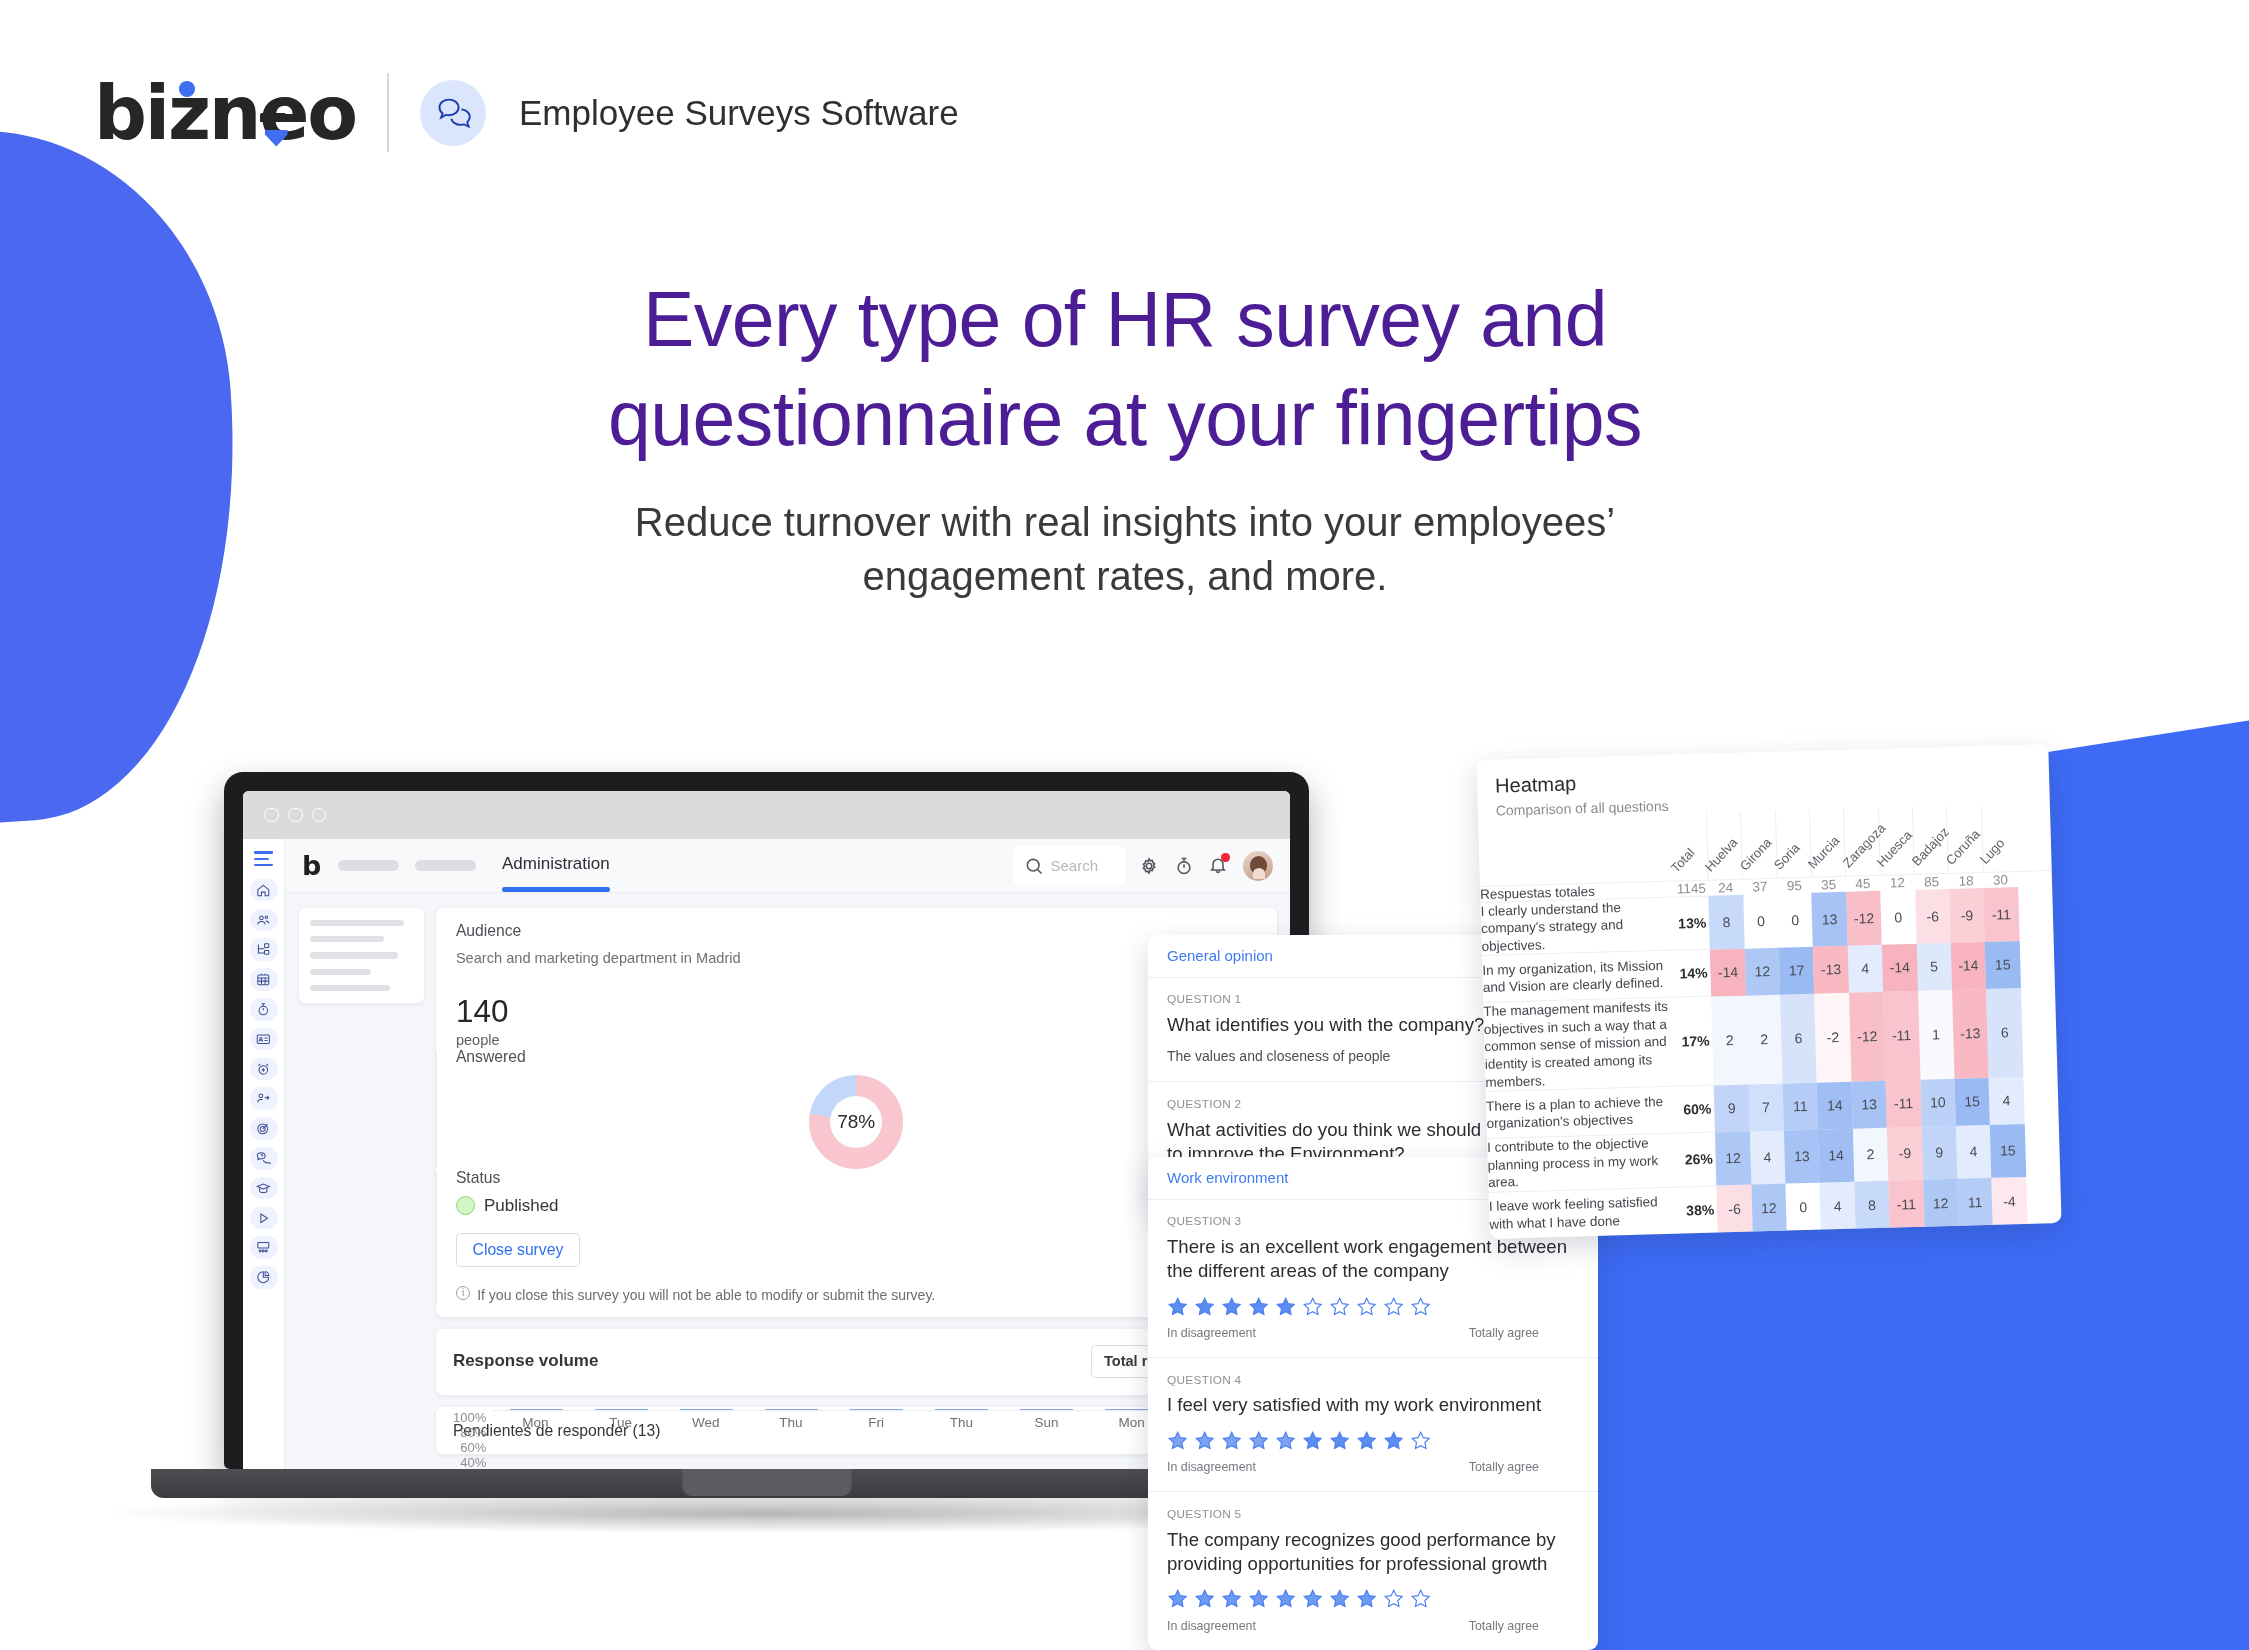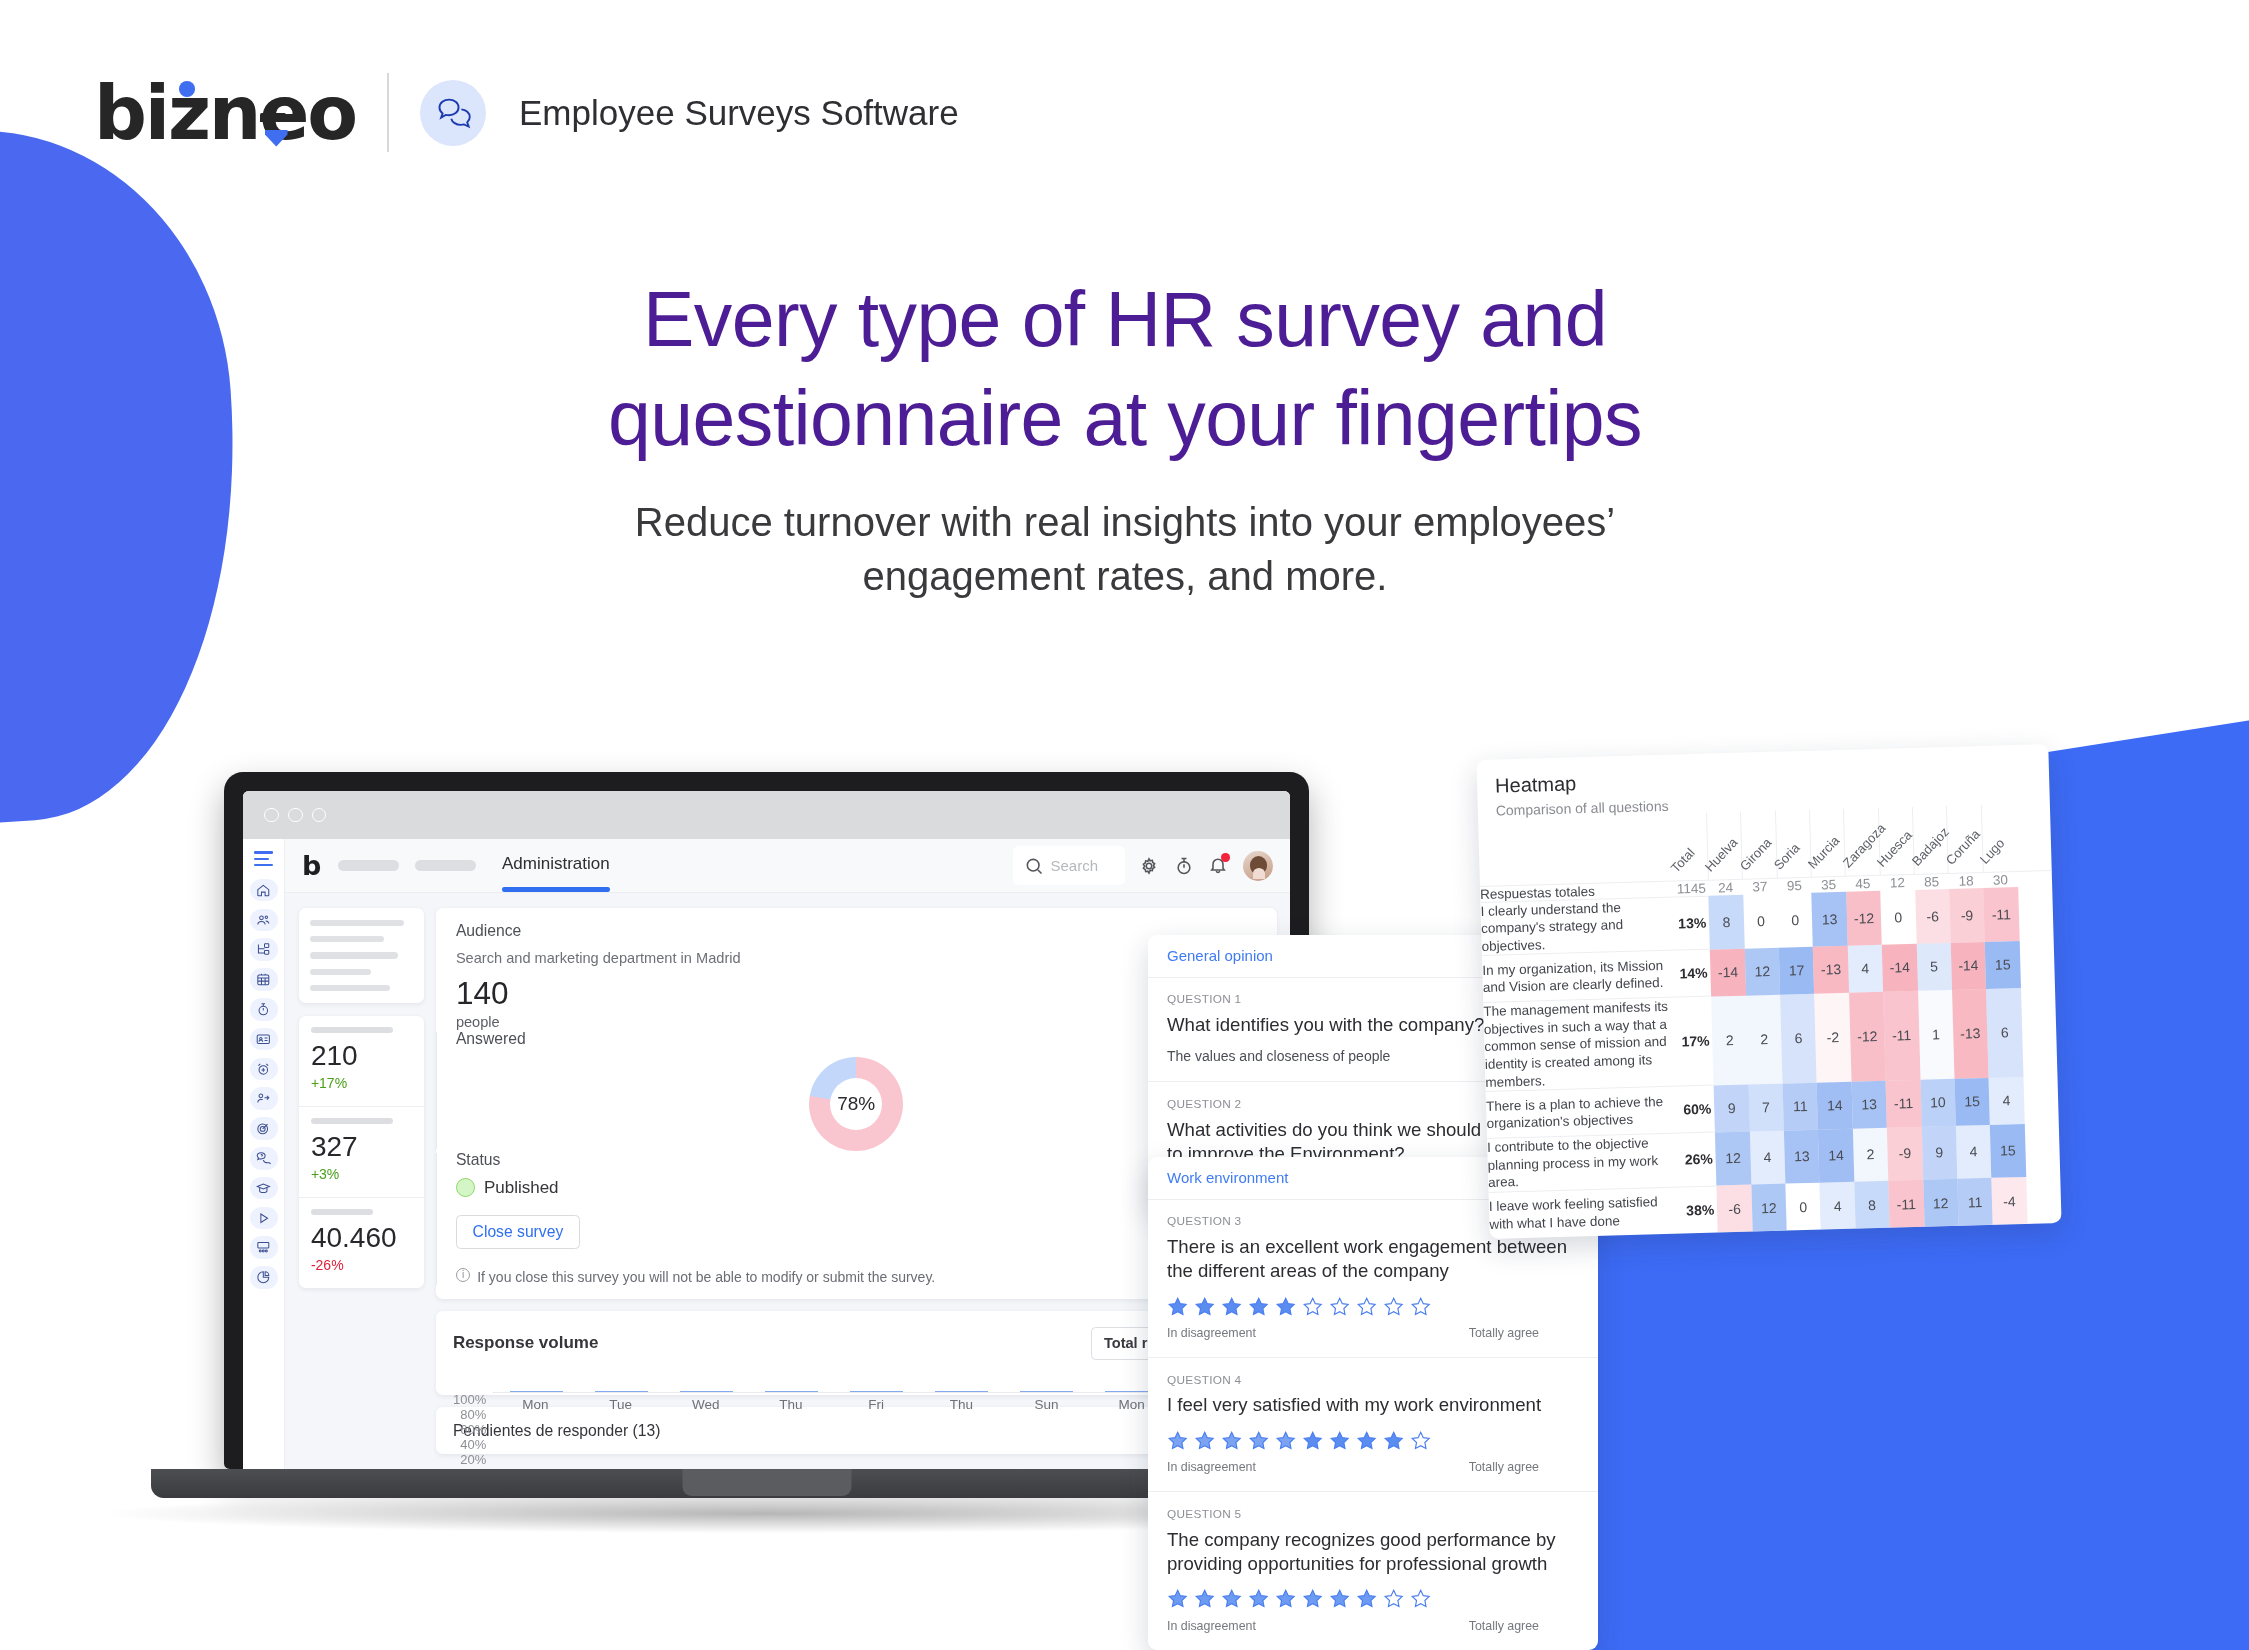--- a/index.html
+++ b/index.html
@@ -179,21 +179,21 @@
   .kpi-val{ font-size:28px;color:#28282c;line-height:1.1;font-weight:400;}
   .kpi-delta{ font-size:14px;margin-top:3.4px;}
   .up{color:#4aa01a;} .down{color:#e0203c;}
 
   .col-right{ flex:1; display:flex;flex-direction:column;gap:12.4px; min-width:0;}
   .top-cards{ display:flex; padding:14.6px 0 11.2px 0;}
   .tc{ flex:1; padding:0 20px; position:relative;}
   .tc + .tc::before{ content:""; position:absolute;left:0;top:2.2px;bottom:2.2px;width:0.6px;background:#e8eaee;}
   .tc-title{ font-size:15.7px;color:#4e5057;margin-bottom:9px;}
   .tc-sub{ font-size:14.6px;color:#6d7077;line-height:1.34;}
-  .tc-big{ font-size:31.5px;color:#26262a;margin-top:9px;line-height:1;}
+  .tc-big{ font-size:31.5px;color:#26262a;margin-top:27px;line-height:1;}
   .tc-small{ font-size:14.6px;color:#5c5e65;margin-top:4.5px;}
   .donut{ width:94px;height:94px;border-radius:50%;margin:3.4px auto 0 auto;position:relative;
     background:conic-gradient(#f9c6cf 0deg 280deg, #c3d7fa 280deg 360deg);
     display:flex;align-items:center;justify-content:center;}
   .donut::after{ content:"";position:absolute;width:52px;height:52px;border-radius:50%;background:#fff;}
   .donut span{ position:relative;z-index:2;font-size:19px;color:#2b2b2f;}
   .status-row{ display:flex;align-items:center;gap:9px;}
   .status-dot{ width:19px;height:19px;border-radius:50%;background:#d4f5c6;border:1.1px solid #8cd96a;}
   .status-label{font-size:17px;color:#35353a;}
   .btn-outline{
@@ -452,37 +452,20 @@
 
           <div class="app-content">
 
             <div class="col-left">
               <div class="card skel-card">
                 <div class="skel-line" style="width:92%"></div>
                 <div class="skel-line" style="width:72%"></div>
                 <div class="skel-line" style="width:86%"></div>
                 <div class="skel-line" style="width:60%"></div>
                 <div class="skel-line" style="width:78%"></div>
-              </div>
-              <div class="card">
-                <div class="kpi">
-                  <div class="kpi-bar" style="width:82%"></div>
-                  <div class="kpi-val">210</div>
-                  <div class="kpi-delta up">+17%</div>
-                </div>
-                <div class="kpi">
-                  <div class="kpi-bar" style="width:82%"></div>
-                  <div class="kpi-val">327</div>
-                  <div class="kpi-delta up">+3%</div>
-                </div>
-                <div class="kpi">
-                  <div class="kpi-bar" style="width:62%"></div>
-                  <div class="kpi-val">40.460</div>
-                  <div class="kpi-delta down">-26%</div>
-                </div>
               </div>
             </div>
 
             <div class="col-right">
               <div class="card top-cards">
                 <div class="tc">
                   <div class="tc-title">Audience</div>
                   <div class="tc-sub">Search and marketing department in Madrid</div>
                   <div class="tc-big">140</div>
                   <div class="tc-small">people</div>

